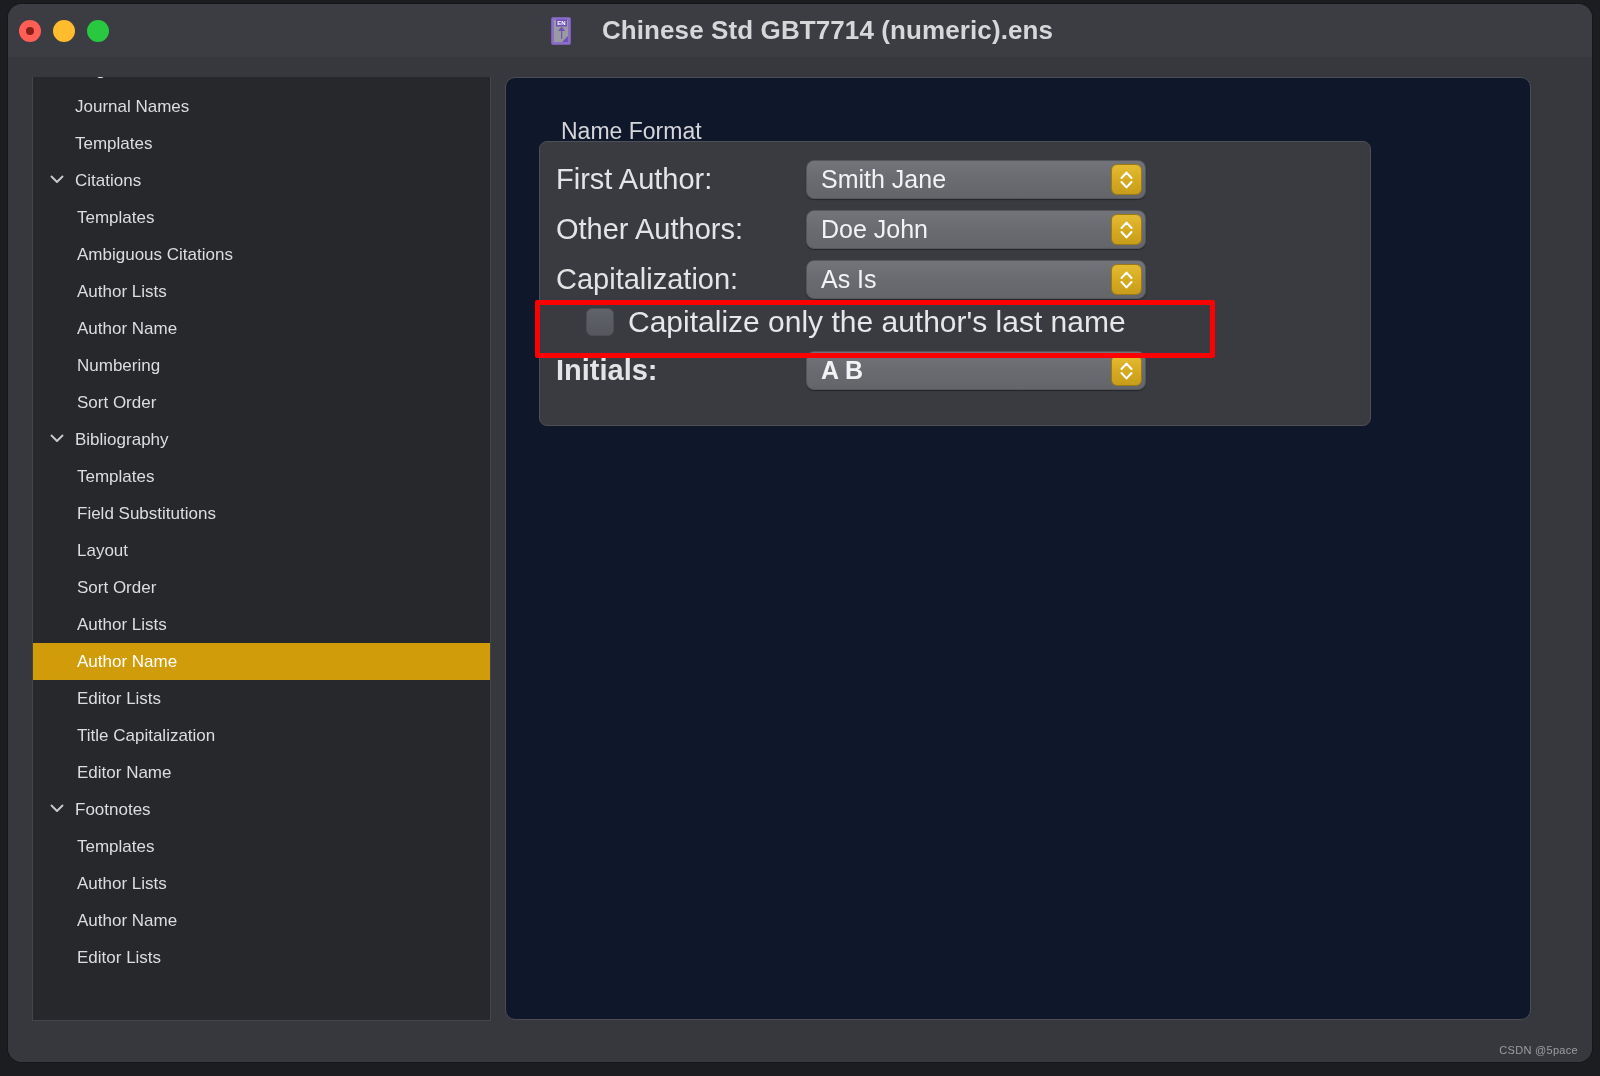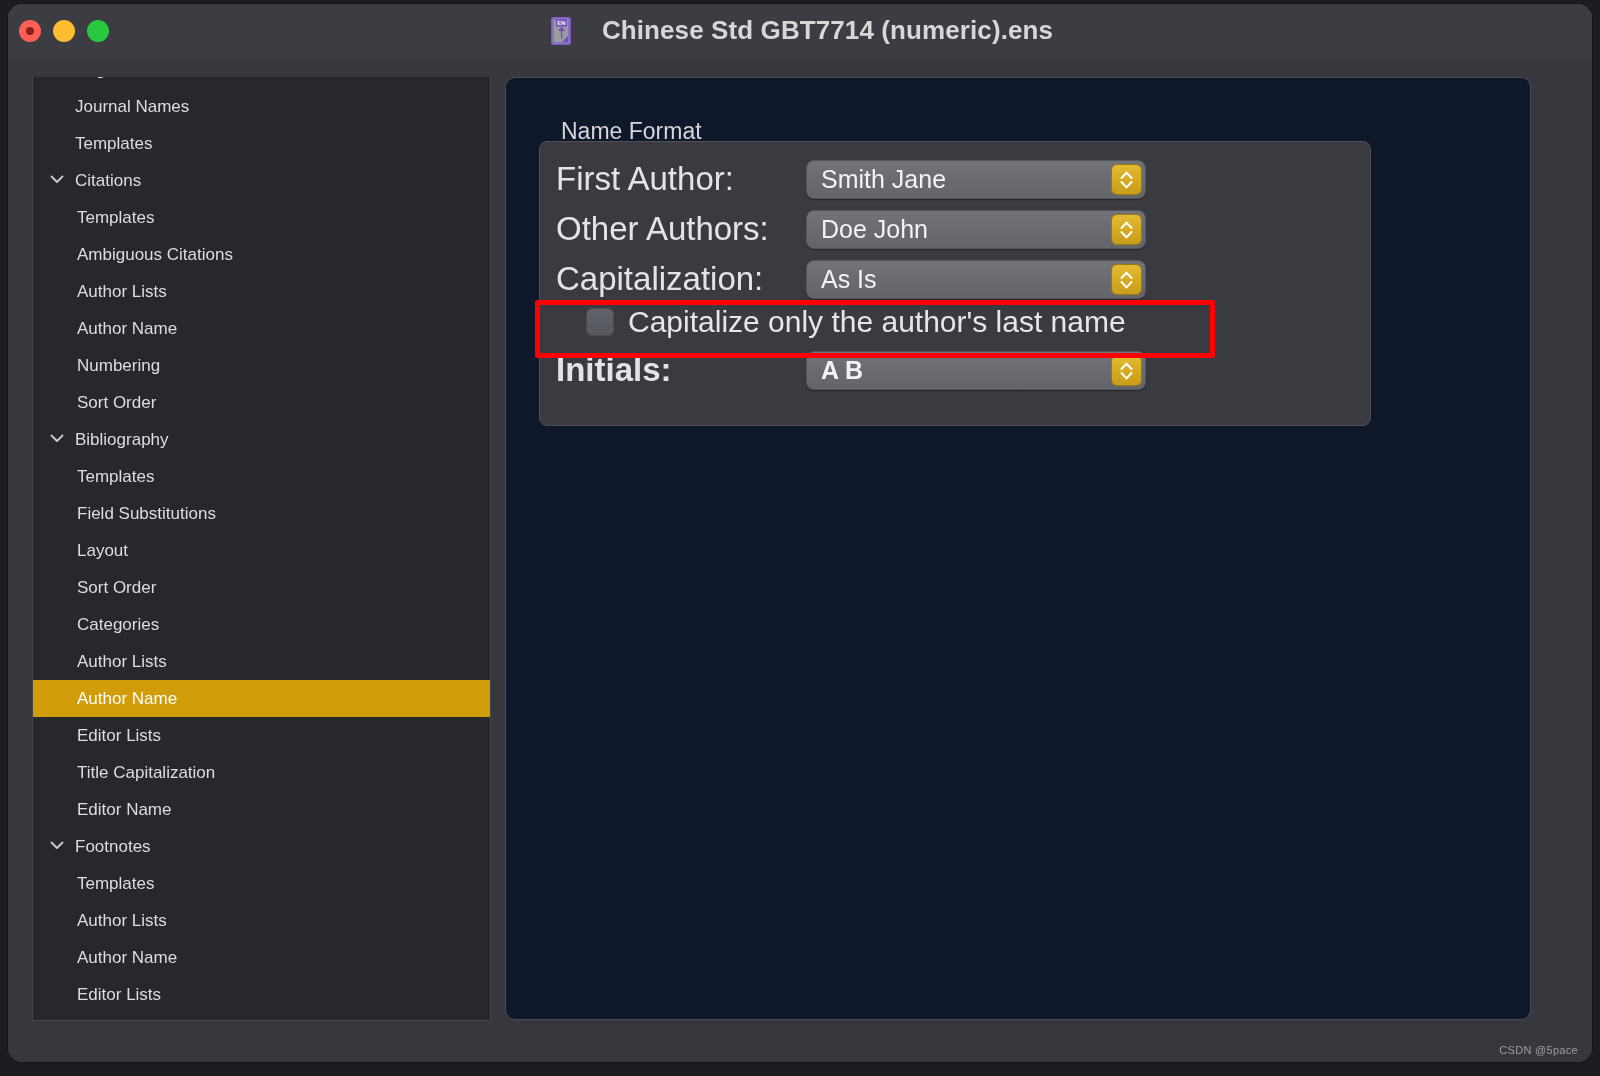--- a/index.html
+++ b/index.html
@@ -180,21 +180,21 @@
     position: absolute;
     left: 0;
     width: 100%;
     height: 46px;
   }
   .form-label {
     position: absolute;
     left: 16px;
     top: 0;
     line-height: 46px;
-    font-size: 33px;
+    font-size: 29px;
     color: #e3e4e6;
     white-space: nowrap;
   }
   .popup {
     position: absolute;
     left: 266px;
     top: 4px;
     width: 340px;
     height: 39px;
     background: linear-gradient(180deg, #737479 0%, #6a6b70 50%, #646569 100%);
@@ -362,23 +362,20 @@
           <div class="nav-row level-1">
             <span class="nav-label">Field Substitutions</span>
           </div>
           <div class="nav-row level-1">
             <span class="nav-label">Layout</span>
           </div>
           <div class="nav-row level-1">
             <span class="nav-label">Sort Order</span>
           </div>
           <div class="nav-row level-1">
-            <span class="nav-label">Categories</span>
-          </div>
-          <div class="nav-row level-1">
             <span class="nav-label">Author Lists</span>
           </div>
           <div class="nav-row level-1 selected">
             <span class="nav-label">Author Name</span>
           </div>
           <div class="nav-row level-1">
             <span class="nav-label">Editor Lists</span>
           </div>
           <div class="nav-row level-1">
             <span class="nav-label">Title Capitalization</span>

